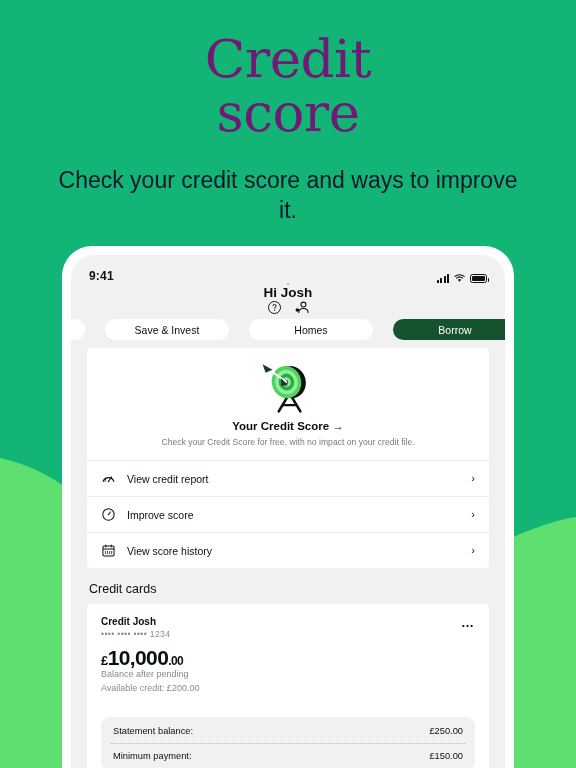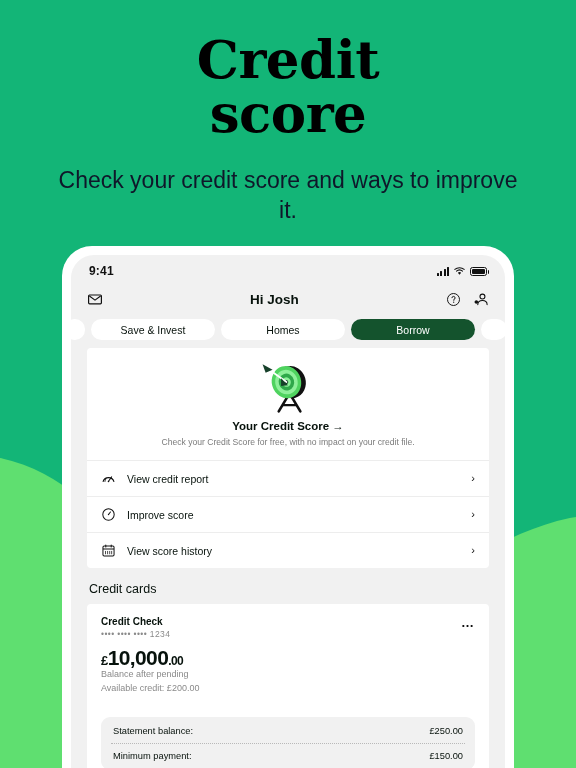--- a/index.html
+++ b/index.html
@@ -27,24 +27,24 @@
     width:460px; height:420px;
     background:#5fdf70;
     border-radius:55% 45% 0 0 / 70% 55% 0 0;
     transform:rotate(14deg);
   }
 
   
   .hero { position:relative; z-index:2; text-align:center; padding-top:32px; }
   .hero-title {
     font-family:"DejaVu Serif", serif;
-    font-weight:700;
+    font-weight:400;
     font-size:53px;
     line-height:1.02;
-    color:#000000;
+    color:#701a75;
     letter-spacing:-0.5px;
   }
   .hero-sub {
     margin-top:26px;
     font-size:23px;
     line-height:1.28;
     color:#0f172a;
     font-weight:400;
     padding:0 48px;
   }
@@ -63,48 +63,49 @@
     width:100%; height:100%;
     background:#f1f1f1;
     border-radius:23px 23px 0 0;
     overflow:hidden;
     position:relative;
   }
 
   
   .statusbar {
     height:28px;
-    display:flex; align-items:center; justify-content:space-between;
+    display:flex; align-items:flex-end; justify-content:space-between;
     padding:4px 18px 0 18px;
   }
   .status-time { font-size:12px; font-weight:700; color:#111; letter-spacing:0.2px; }
   .status-icons { display:flex; align-items:center; gap:5px; }
   .sig { display:flex; align-items:flex-end; gap:1.5px; height:9px; }
   .sig i { width:2px; background:#111; display:block; border-radius:.5px; }
   .sig i:nth-child(1){height:3px;}
   .sig i:nth-child(2){height:5px;}
   .sig i:nth-child(3){height:7px;}
   .sig i:nth-child(4){height:9px;}
   .batt { width:17px; height:9px; border:1.2px solid #111; border-radius:2.5px; position:relative; }
   .batt::before { content:""; position:absolute; inset:1px; background:#111; border-radius:1px; }
   .batt::after { content:""; position:absolute; right:-3px; top:2.5px; width:1.5px; height:4px; background:#111; border-radius:0 1px 1px 0; }
 
   
   .appbar {
     height:32px;
     display:flex; align-items:center; justify-content:space-between;
     padding:0 16px;
+    flex-direction:column;
   }
   .appbar-title { font-size:13.5px; font-weight:700; color:#07120c; }
   .appbar-right { display:flex; align-items:center; gap:12px; }
   .icn { display:block; }
 
   
   .tabs {
-    display:flex; align-items:center; gap:6px;
+    display:flex; align-items:center; gap:20px;
     padding:4px 0 8px 0;
     overflow:hidden;
   }
   .tab {
     flex:0 0 auto;
     height:21px;
     border-radius:11px;
     background:#fff;
     display:flex; align-items:center; justify-content:center;
     font-size:10.5px;
@@ -305,21 +306,21 @@
           <div class="chev">›</div>
         </div>
       </div>
 
       <div class="section-title">Credit cards</div>
 
       <div class="card">
         <div class="cc">
           <div class="cc-head">
             <div>
-              <div class="cc-name">Credit Check</div>
+              <div class="cc-name">Credit Josh</div>
               <div class="cc-mask">•••• •••• •••• 1234</div>
             </div>
             <div class="dots">…</div>
           </div>
           <div class="cc-amount">
             <span class="cur">£</span><span>10,000</span><span class="dec">.00</span>
           </div>
           <div class="cc-meta">
             <div>Balance after pending</div>
             <div>Available credit: £200.00</div>

